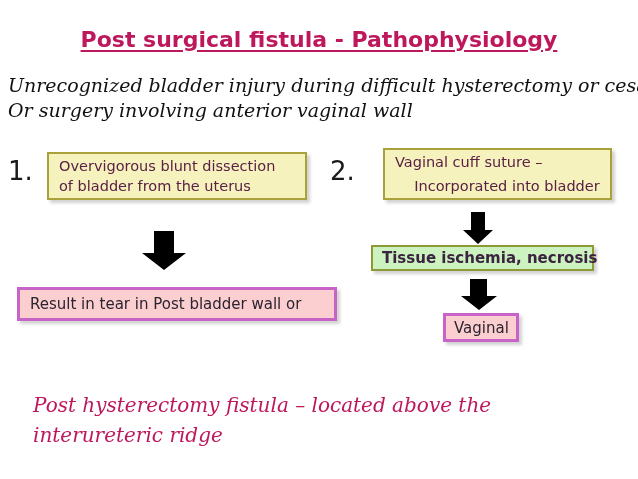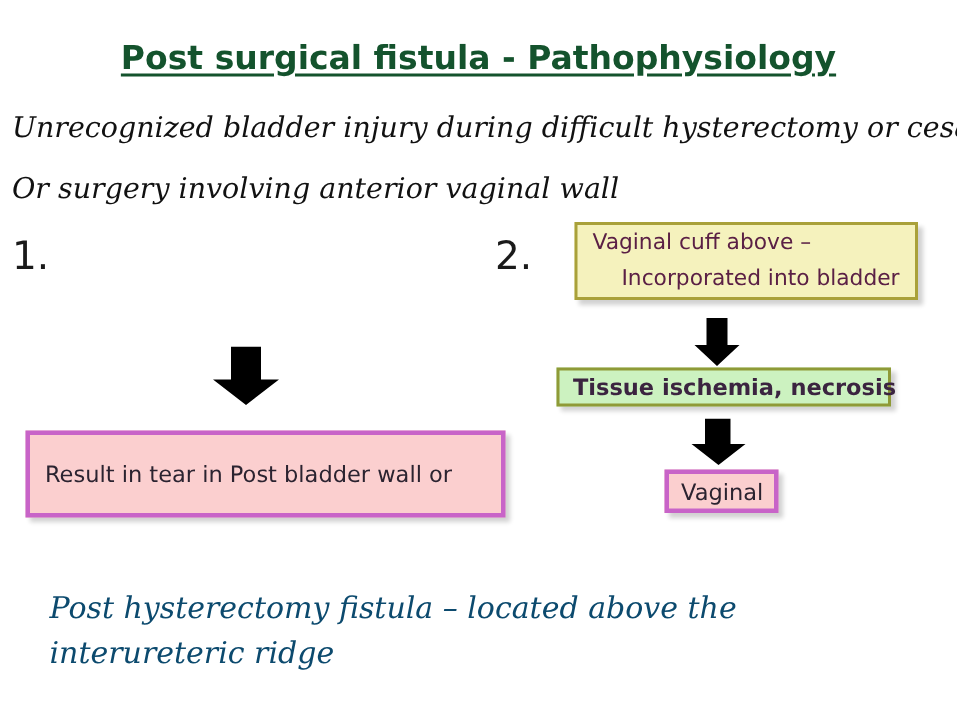--- a/index.html
+++ b/index.html
@@ -19,49 +19,49 @@
   
   #title {
     position: absolute;
     left: 0;
     top: 27px;
     width: 638px;
     text-align: center;
     font-family: "DejaVu Sans", sans-serif;
     font-size: 22px;
     font-weight: bold;
-    color: #14532d;
+    color: #be185d;
     text-decoration: underline;
     text-underline-offset: 3px;
     letter-spacing: 0px;
     white-space: nowrap;
   }
 
   
   .serif-line {
     position: absolute;
     font-family: "DejaVu Serif", "Liberation Serif", serif;
     font-style: italic;
     font-size: 19px;
     color: #111111;
     white-space: nowrap;
   }
   #intro-line-1 { left: 8px;  top: 74px; }
-  #intro-line-2 { left: 8px;  top: 115px; }
+  #intro-line-2 { left: 8px;  top: 99px; }
 
   #closing {
     position: absolute;
     left: 33px;
     top: 390px;
     width: 590px;
     font-family: "DejaVu Serif", "Liberation Serif", serif;
     font-style: italic;
     font-size: 20px;
     line-height: 30px;
-    color: #0c4a6e;
+    color: #be185d;
   }
 
   
   .step-num {
     position: absolute;
     font-family: "DejaVu Sans", sans-serif;
     font-size: 26px;
     color: #1a1a1a;
   }
   #num-1 { left: 8px;  top: 156px; }
@@ -127,21 +127,21 @@
   #box-2 .line { line-height: 24px; }
   #box-2 .line.indent { padding-left: 9px; text-align: center; }
 
   #box-green {
     left: 371px; top: 245px; width: 223px; height: 26px;
     padding: 0 0 0 9px;
     font-weight: bold;
   }
 
   #box-pink-result {
-    left: 17px; top: 287px; width: 320px; height: 58px;
+    left: 17px; top: 287px; width: 320px; height: 34px;
     padding: 0 0 0 10px;
   }
   #box-pink-result .line { line-height: 20px; }
 
   #box-fistula {
     left: 443px; top: 313px; width: 76px; height: 29px;
     padding: 0 0 0 8px;
   }
 
   
@@ -159,25 +159,29 @@
 
 <div id="slide">
 
   <div id="title">Post surgical fistula - Pathophysiology</div>
 
   <div class="serif-line" id="intro-line-1">Unrecognized bladder injury during difficult hysterectomy or cesarean</div>
   <div class="serif-line" id="intro-line-2">Or surgery involving anterior vaginal wall</div>
 
   <div class="step-num" id="num-1">1.</div>
 
+  <div class="box box-yellow" id="box-1">
+    <div class="line">Overvigorous blunt dissection</div>
+    <div class="line">of bladder from the uterus</div>
+  </div>
 
   <div class="step-num" id="num-2">2.</div>
 
   <div class="box box-yellow" id="box-2">
-    <div class="line">Vaginal cuff above –</div>
+    <div class="line">Vaginal cuff suture –</div>
     <div class="line indent">Incorporated into bladder</div>
   </div>
 
   <div class="arrow" id="arrow-s1">
     <svg width="32" height="33" viewBox="0 0 32 33">
       <path d="M9,0 L23,0 L23,18 L31,18 L16,32 L1,18 L9,18 Z" fill="#000000"></path>
     </svg>
   </div>
 
   <div class="box box-green" id="box-green">

